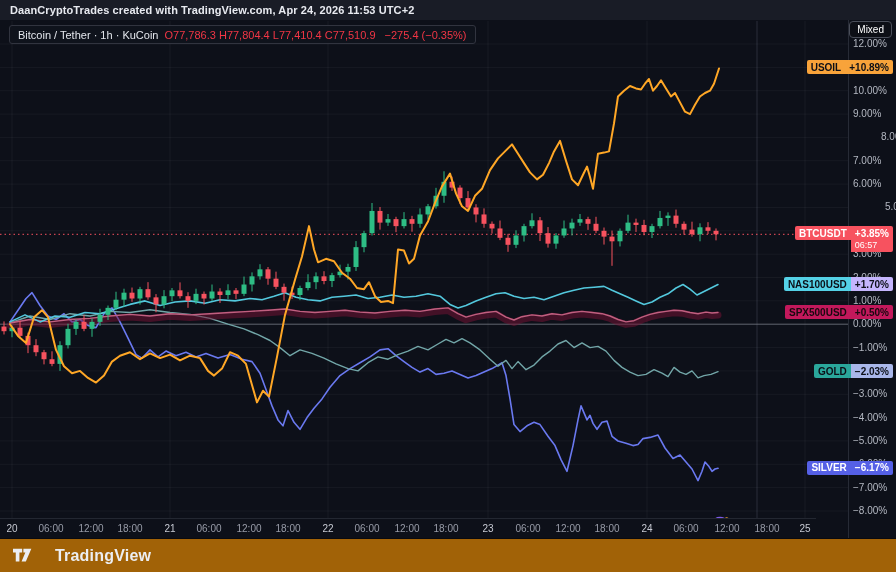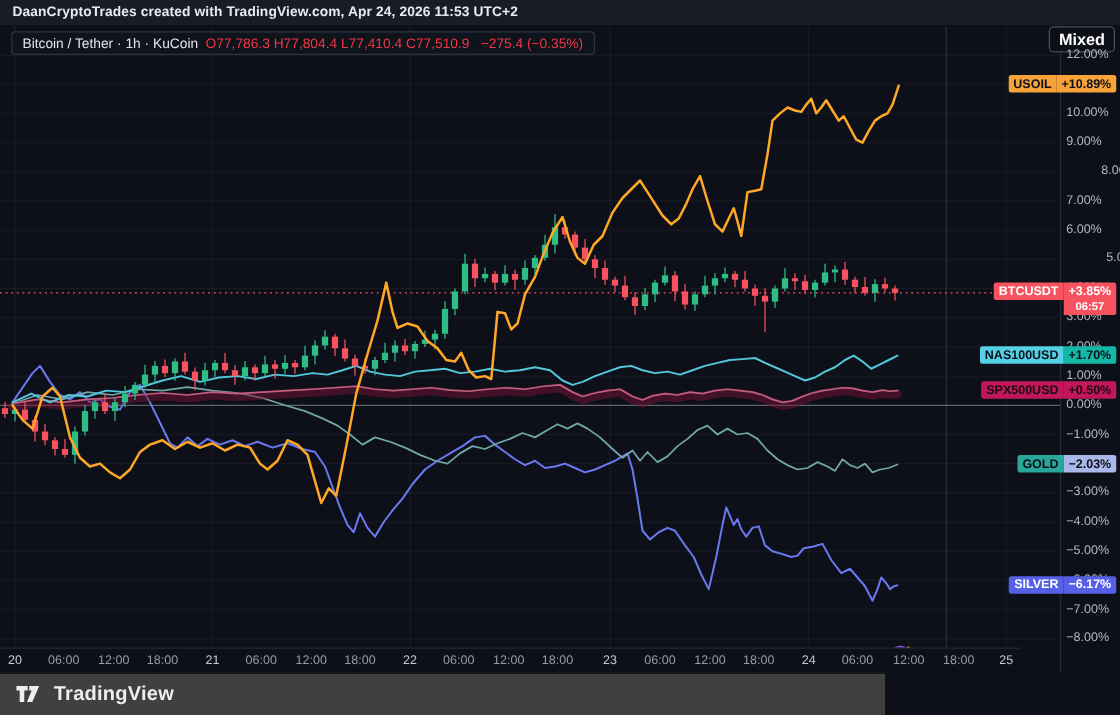--- a/index.html
+++ b/index.html
@@ -25,37 +25,37 @@
   .ohlc b { font-weight:400; }
   #axis-col {
     position:absolute; left:848px; top:0; width:48px; height:518px;
     border-left:1px solid #272b36; background:#0d1019;
   }
   .ytick {
     position:absolute; left:853px; font-size:10px; color:#b4b8c2; height:12px; line-height:12px;
   }
   #mixed-badge {
     position:absolute; right:4px; top:1px; padding:2px 7px; border:1px solid #4a4e59;
-    border-radius:4px; background:#0d0f16; color:#fff; font-size:13px; font-weight:700;
+    border-radius:4px; background:#0d0f16; color:#fff; font-size:10px; font-weight:400;
   }
   .badge { position:absolute; right:3px; display:flex; align-items:flex-start; font-size:10px; font-weight:700; }
   .badge .nm { padding:1.5px 4px; border-radius:2px 0 0 2px; white-space:nowrap; }
   .badge .vals { display:flex; flex-direction:column; border-radius:0 2px 2px 0; overflow:hidden; }
   .badge .vv { padding:1.5px 4px; white-space:nowrap; }
-  .badge .cd { padding:0 4px 1.5px; font-size:9px; font-weight:700; text-align:center; }
+  .badge .cd { padding:0 4px 1.5px; font-size:9px; font-weight:400; text-align:left; }
   #time-axis {
     position:absolute; left:0; top:518px; width:816px; height:20px; background:#0d1019;
     border-top:1px solid rgba(54,58,69,.55); overflow:hidden;
   }
   .ttick { position:absolute; top:4px; font-size:10px; color:#9average; color:#989ca8; transform:translateX(-50%); white-space:nowrap; }
   .ttick.major { color:#c6c9d2; }
   #flash-icon { position:absolute; left:708px; top:494px; width:24px; height:24px; }
   #footer {
-    position:absolute; left:0; top:538px; width:708px; height:34px;
-    background:#404040; border-top:1px solid #090a0f; display:flex; align-items:center; padding-left:13px; gap:8px;
+    position:absolute; left:0; top:538px; width:896px; height:34px;
+    background:#a16207; border-top:1px solid #090a0f; display:flex; align-items:center; padding-left:13px; gap:20px;
   }
   #footer .brand { color:#eceef2; font-size:16px; font-weight:700; letter-spacing:.2px; }
 </style>
 </head>
 <body>
 <div id="stage">
 
   <div id="topbar">
     <span>DaanCryptoTrades created with TradingView.com, Apr 24, 2026 11:53 UTC+2</span>
   </div>
@@ -330,21 +330,21 @@
       </div>
       <div class="badge" style="top: 206.303px;">
         <span class="nm" style="background: rgb(247, 82, 95); color: rgb(255, 255, 255);">BTCUSDT</span>
         <span class="vals" style="background: rgb(247, 82, 95); color: rgb(255, 255, 255);">
           <span class="vv">+3.85%</span>
           <span class="cd">06:57</span>
         </span>
       </div>
       <div class="badge" style="top: 257.005px;">
         <span class="nm" style="background: rgb(84, 209, 230); color: rgb(12, 15, 23); text-align: center;">NAS100USD</span>
-        <span class="vals" style="background: #14b8a6; color: rgb(12, 15, 23);">
+        <span class="vals" style="background: #c4b5fd; color: rgb(12, 15, 23);">
           <span class="vv">+1.70%</span>
         </span>
       </div>
       <div class="badge" style="top: 285.025px;">
         <span class="nm" style="background: rgb(194, 24, 91); color: rgb(22, 9, 15);">SPX500USD</span>
         <span class="vals" style="background: rgb(194, 24, 91); color: rgb(22, 9, 15);">
           <span class="vv">+0.50%</span>
         </span>
       </div>
       <div class="badge" style="top: 344.101px;">

